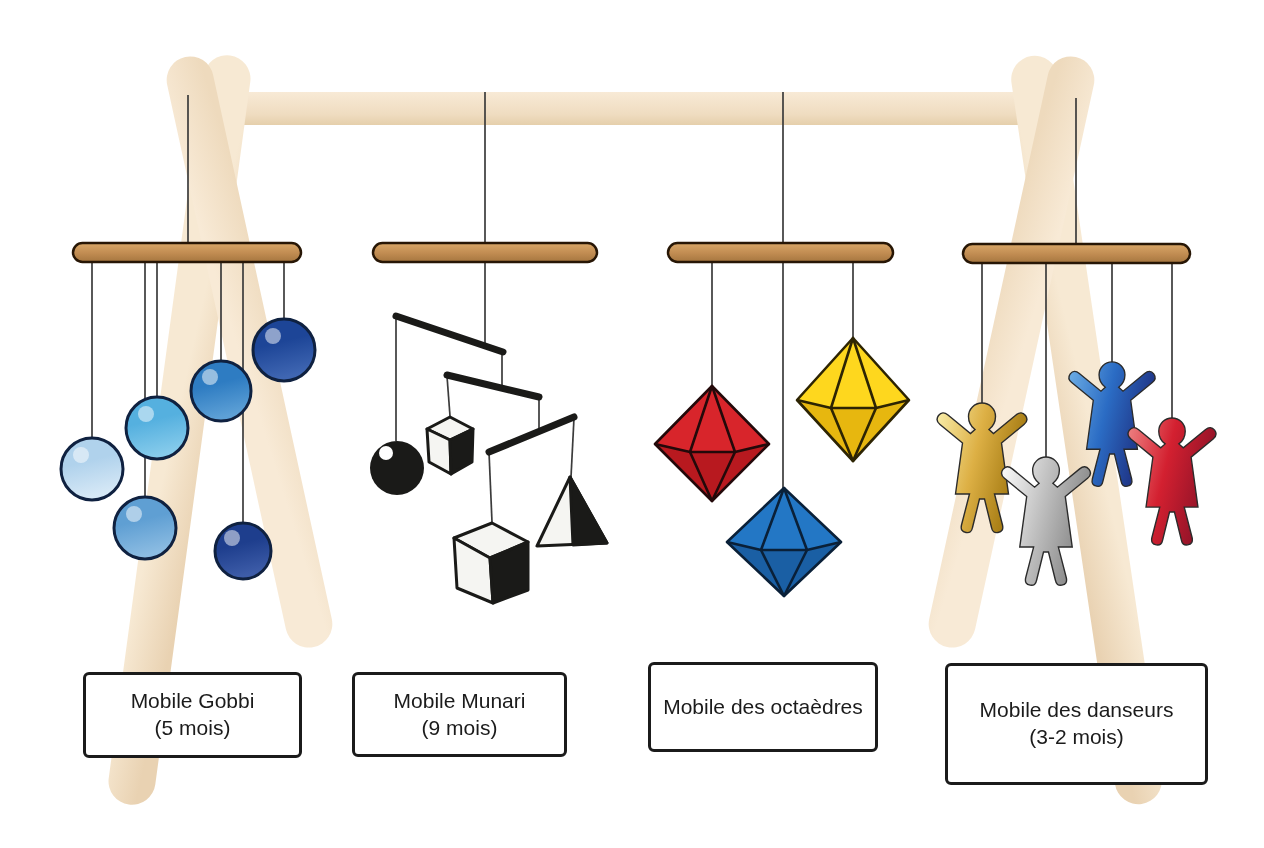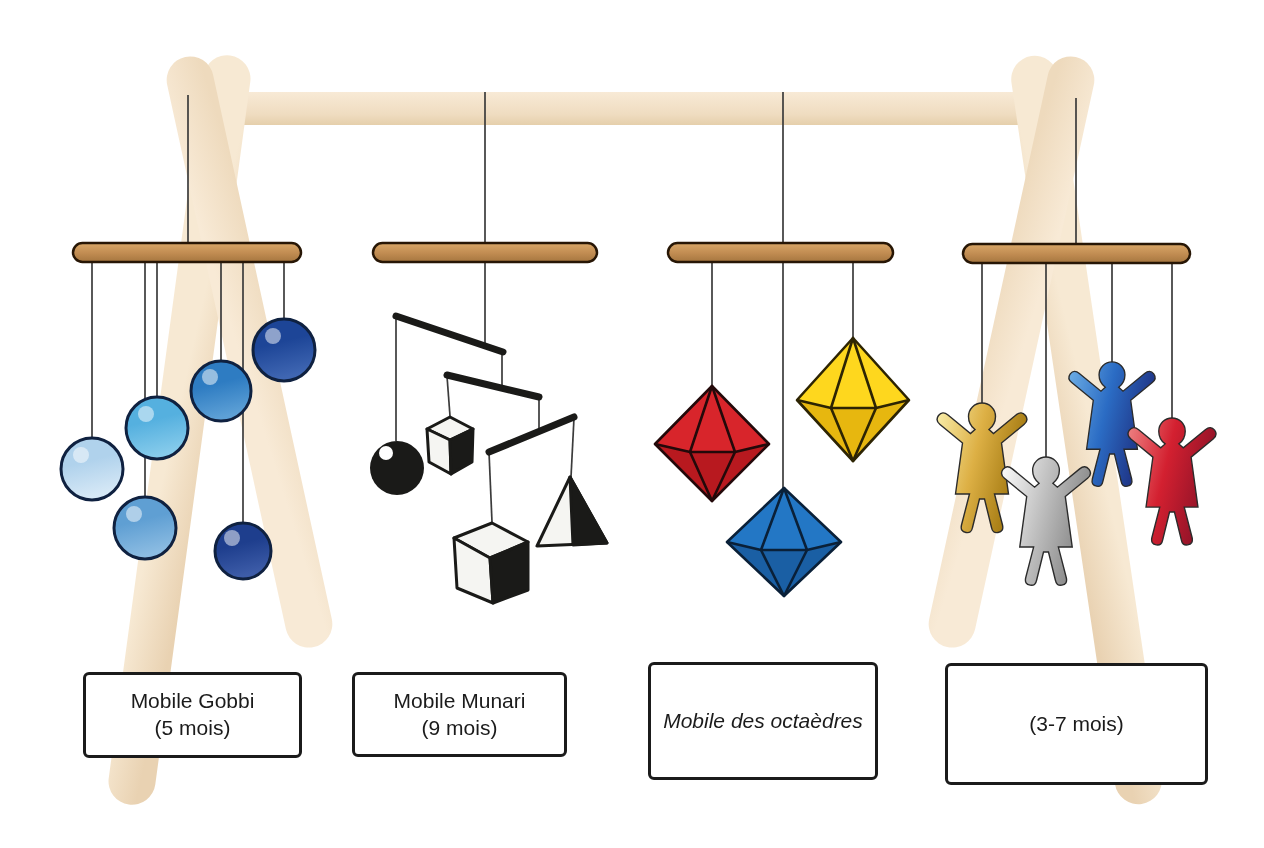--- a/index.html
+++ b/index.html
@@ -30,21 +30,21 @@
   
   .card {
     position:absolute; z-index:6; box-sizing:border-box;
     background:#ffffff; border:3px solid #1b1b1b; border-radius:6px;
     display:flex; flex-direction:column; align-items:center; justify-content:center;
     text-align:center; color:#1b1b1b; font-size:21px; font-weight:500; line-height:1.28;
   }
   .card .card-name { max-width:212px; }
   .card1 { left:83px;  top:672px; width:219px; height:86px; }
   .card2 { left:352px; top:672px; width:215px; height:85px; }
-  .card3 { left:648px; top:662px; width:230px; height:118px;font-style:italic; }
+  .card3 { left:648px; top:662px; width:230px; height:90px; }
   .card4 { left:945px; top:663px; width:263px; height:122px; }
   .strings { fill:none; }
 </style>
 </head>
 <body>
 
 <div class="scene">
 
   <svg width="0" height="0" style="position:absolute" aria-hidden="true">
     <defs>
@@ -249,16 +249,17 @@
     <div class="card-age">(5 mois)</div>
   </div>
   <div class="card card2">
     <div class="card-name">Mobile Munari</div>
     <div class="card-age">(9 mois)</div>
   </div>
   <div class="card card3">
     <div class="card-name">Mobile des octaèdres</div>
   </div>
   <div class="card card4">
-    <div class="card-age">(3-7 mois)</div>
+    <div class="card-name">Mobile des danseurs</div>
+    <div class="card-age">(3-2 mois)</div>
   </div>
 
 </div>
 
 </body></html>

